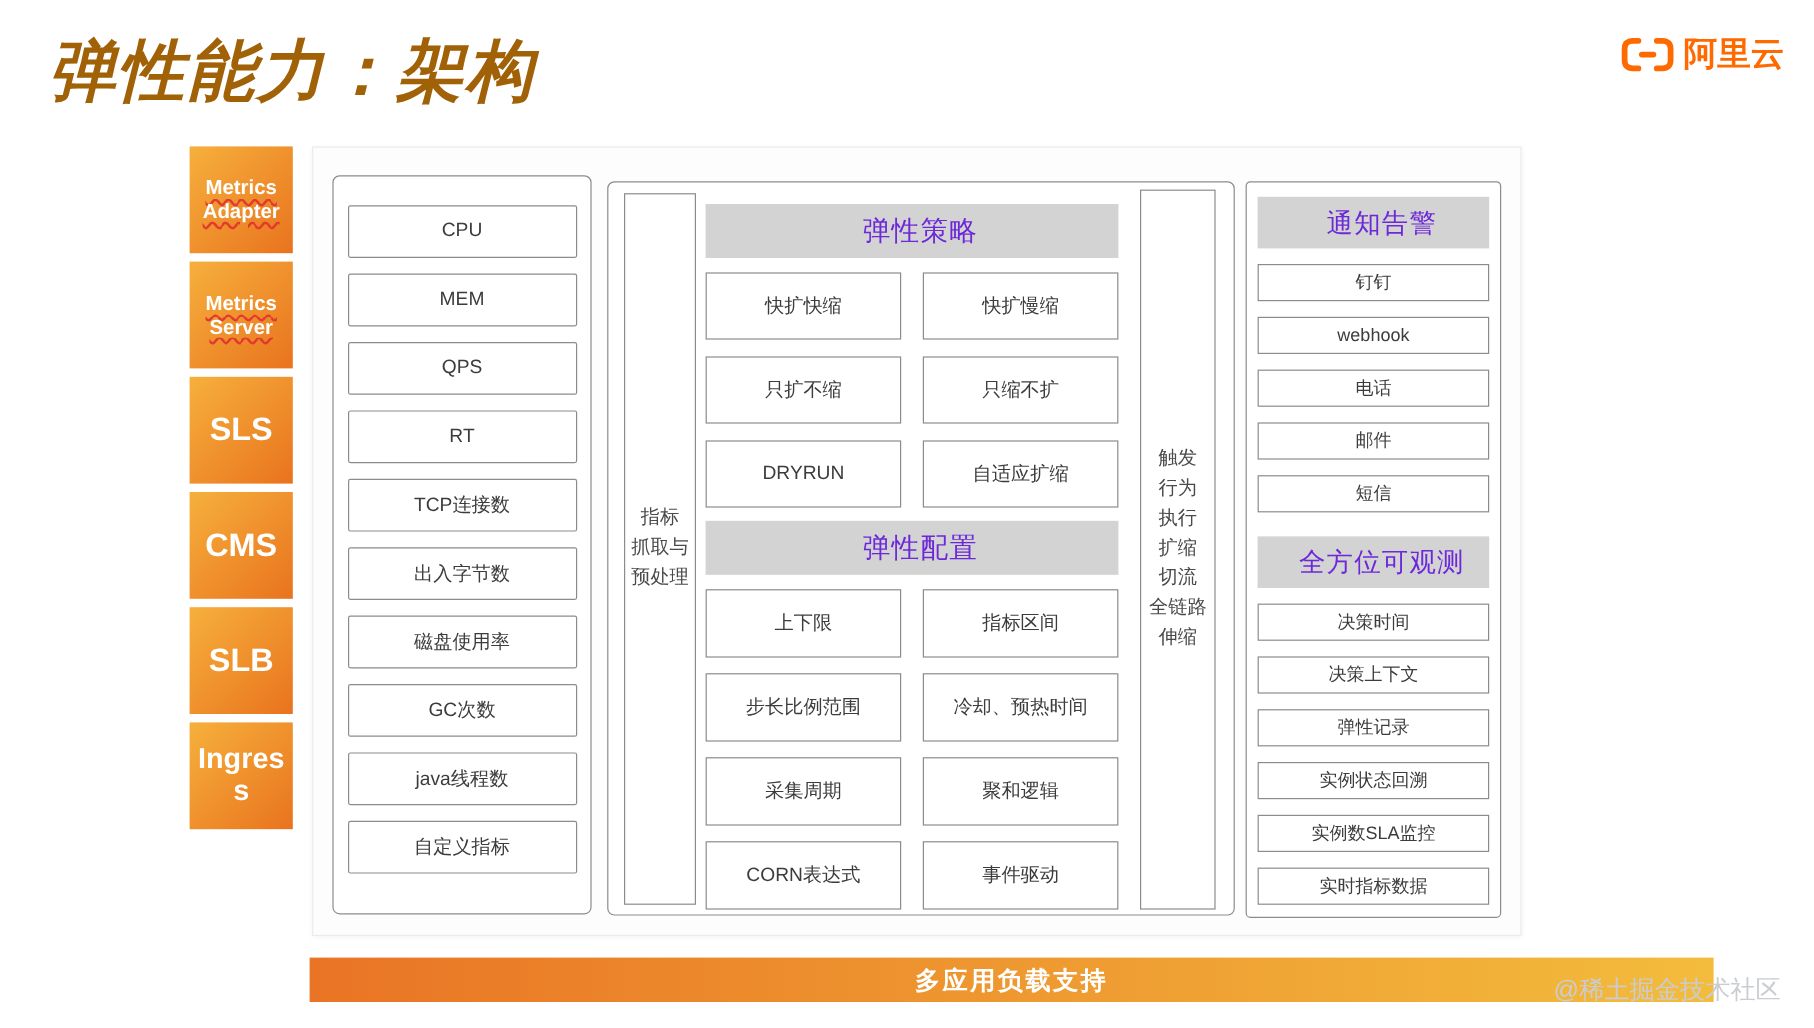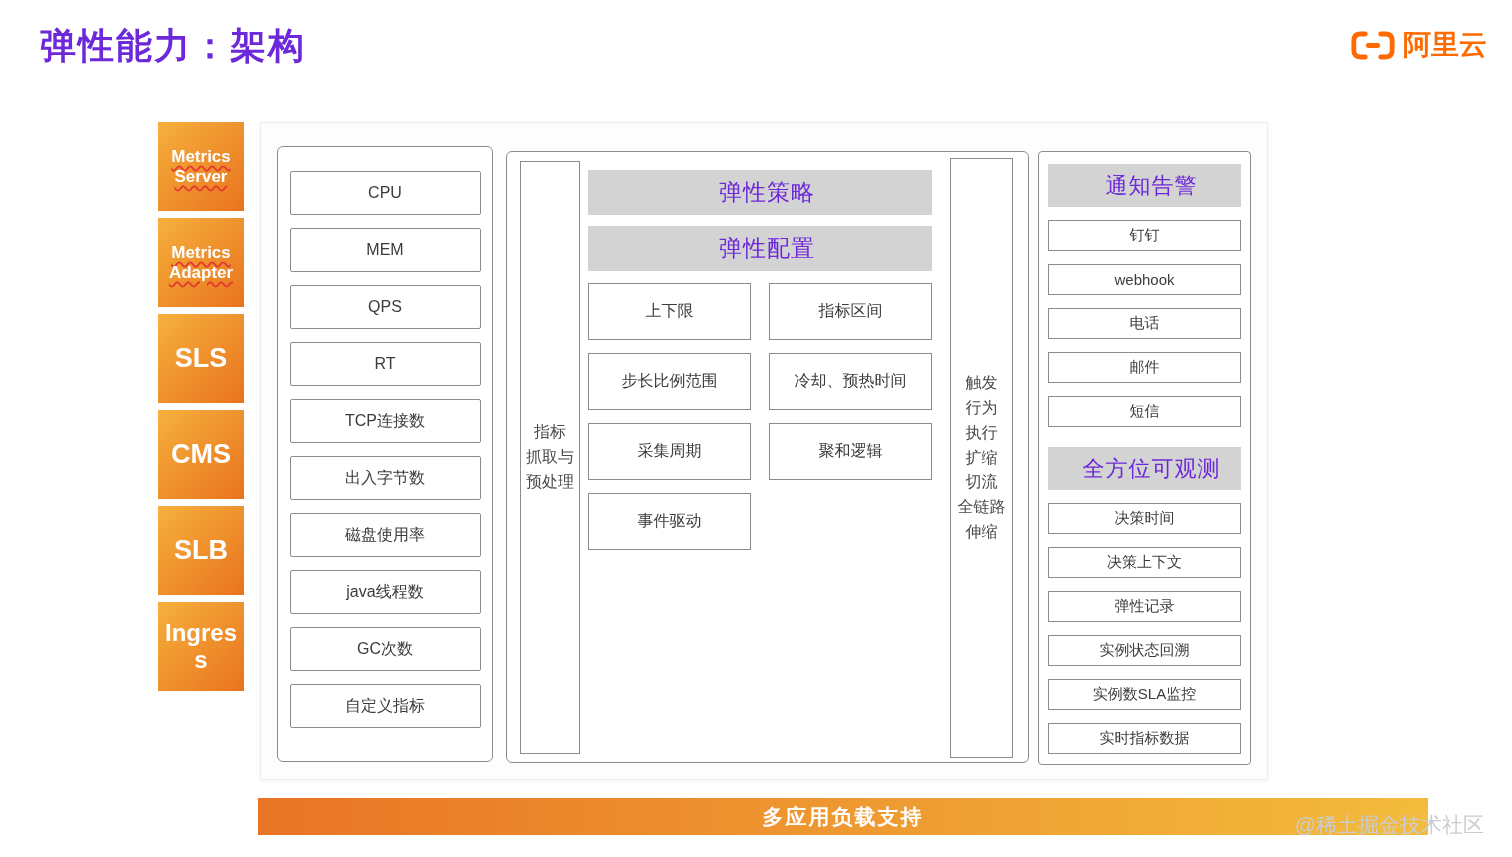--- a/index.html
+++ b/index.html
@@ -1,20 +1,20 @@
 <!DOCTYPE html>
 <html><head>
 <meta charset="utf-8">
 <style>
   * { margin:0; padding:0; box-sizing:border-box; }
   html,body { width:1512px; height:857px; background:#ffffff;
     font-family:"Liberation Sans", sans-serif; position:relative; overflow:hidden; }
 
-  .page-title { position:absolute; left:40px; top:22px; font-size:36px;
-    font-weight:900; color:#6d28d9; letter-spacing:2px; }
+  .page-title { position:absolute; left:40px; top:22px; font-size:56px;
+    font-weight:900; color:#a16207; letter-spacing:2px;font-style:italic; }
 
   .logo { position:absolute; left:1350px; top:26px; display:flex;
     align-items:center; gap:7px; color:#FF6A00; }
   .logo-text { font-size:28px; font-weight:700; }
 
   
   .sidebar { position:absolute; left:158px; top:122px; width:86px;
     display:flex; flex-direction:column; gap:7px; }
   .side-box { height:89px; background:linear-gradient(135deg,#F6B03C 0%,#E9731E 100%);
     color:#fff; font-weight:700; display:flex; align-items:center; justify-content:center;
@@ -86,24 +86,24 @@
         <path d="M32 4 H37 C41.5 4 44 6.5 44 11 V21 C44 25.5 41.5 28 37 28 H32"></path>
         <path d="M19 16 H29"></path>
       </g>
     </svg>
   </span>
   <span class="logo-text">阿里云</span>
 </div>
 
 <div class="sidebar">
   <div class="side-box fs-sm">
+      <span class="wavy">Metrics Adapter</span>
+    </div>
+  <div class="side-box fs-sm">
       <span class="wavy">Metrics Server</span>
-    </div>
-  <div class="side-box fs-sm">
-      <span class="wavy">Metrics Adapter</span>
     </div>
   <div class="side-box fs-lg">
       <span>SLS</span>
     </div>
   <div class="side-box fs-lg">
       <span>CMS</span>
     </div>
   <div class="side-box fs-lg">
       <span>SLB</span>
     </div>
@@ -123,56 +123,71 @@
       <div class="metric-box">QPS</div>
 
       <div class="metric-box">RT</div>
 
       <div class="metric-box">TCP连接数</div>
 
       <div class="metric-box">出入字节数</div>
 
       <div class="metric-box">磁盘使用率</div>
 
+      <div class="metric-box">GC次数</div>
+
       <div class="metric-box">java线程数</div>
-
-      <div class="metric-box">GC次数</div>
 
       <div class="metric-box">自定义指标</div>
     </div>
 
   <div class="mid-panel">
 
     <div class="vert-box vert-left">
 
         <div>指标</div>
 
         <div>抓取与</div>
 
         <div>预处理</div>
       </div>
 
     <div class="mid-center">
       <div class="section-header">弹性策略</div>
+      <div class="grid2">
+
+          <div class="cell">快扩快缩</div>
+
+          <div class="cell">快扩慢缩</div>
+
+          <div class="cell">只扩不缩</div>
+
+          <div class="cell">只缩不扩</div>
+
+          <div class="cell">DRYRUN</div>
+
+          <div class="cell">自适应扩缩</div>
+        </div>
 
       <div class="section-header config-header">弹性配置</div>
       <div class="grid2 config">
 
           <div class="cell">上下限</div>
 
           <div class="cell">指标区间</div>
 
           <div class="cell">步长比例范围</div>
 
           <div class="cell">冷却、预热时间</div>
 
           <div class="cell">采集周期</div>
 
           <div class="cell">聚和逻辑</div>
 
+          <div class="cell">CORN表达式</div>
 
           <div class="cell">事件驱动</div>
         </div>
     </div>
 
     <div class="vert-box vert-right">
 
         <div>触发</div>
 
         <div>行为</div>

